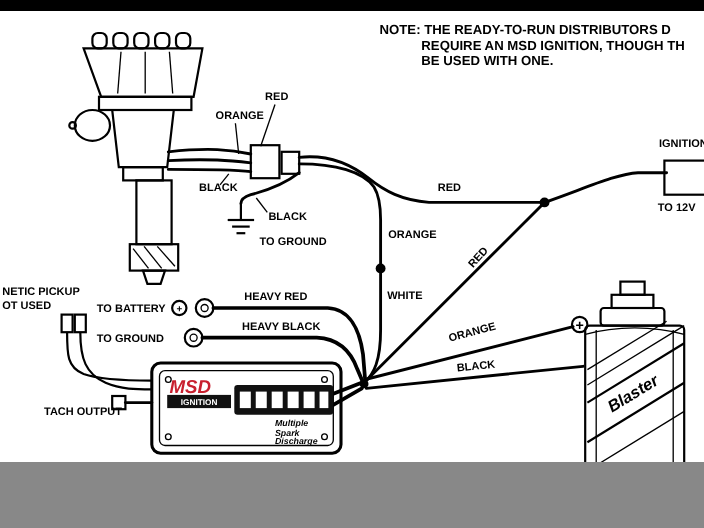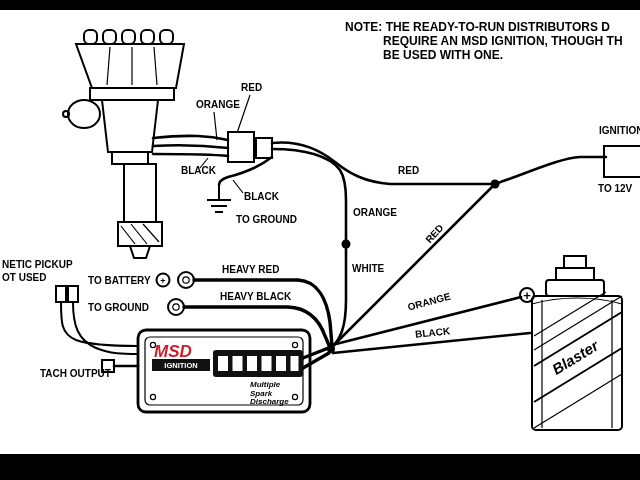--- a/index.html
+++ b/index.html
@@ -1,17 +1,17 @@
 <!DOCTYPE html>
 <html><head>
 <meta charset="utf-8">
 <style>
   html,body{margin:0;padding:0;background:#888;}
   .stage{
-    position:relative;width:640px;height:480px;background:#ffffff;
+    position:relative;width:640px;height:420px;background:#ffffff;
     overflow:hidden;font-family:"Liberation Sans",sans-serif;
   }
   svg{position:absolute;left:0;top:0;}
   svg text{font-family:"Liberation Sans",sans-serif;font-weight:bold;fill:#000;}
   .note-t{font-size:12px;}
   .lbl{font-size:10px;}
   .lbl-sm{font-size:9px;}
   .ln{fill:none;stroke:#000;stroke-width:2;}
   .ln-thick{fill:none;stroke:#000;stroke-width:2.8;}
   .thin{fill:none;stroke:#000;stroke-width:1.2;}

